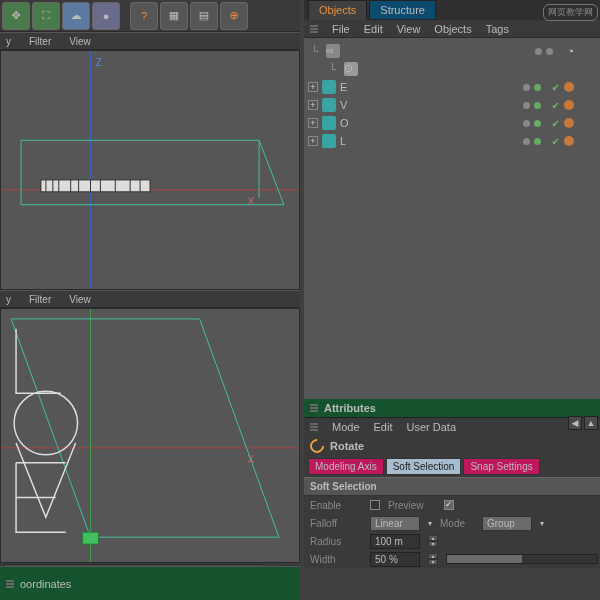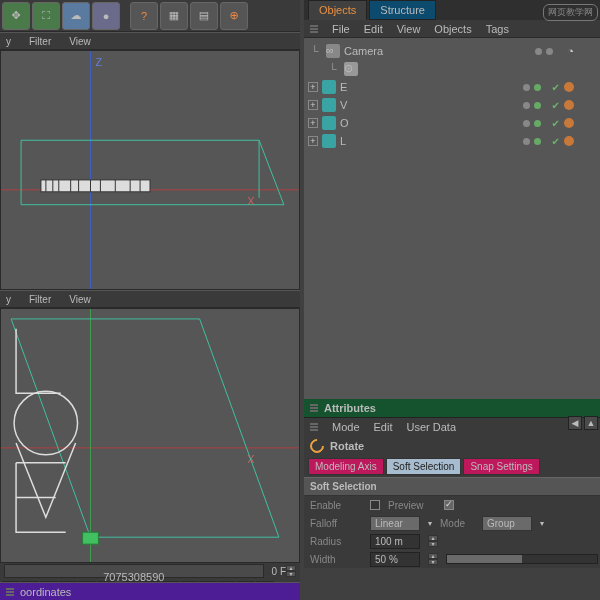--- a/index.html
+++ b/index.html
@@ -73,21 +73,21 @@
 .attr-slider .fill { position: absolute; left: 0; top: 0; height: 100%; background: #6a6a6a; }
 .spinner { width: 10px; display: flex; flex-direction: column; }
 .spinner span { height: 6px; background: #555; border: 1px solid #333; font-size: 6px; text-align: center; line-height: 4px; }
 
 
 .watermark { position: absolute; top: 4px; right: 6px; font-size: 9px; color: #888; border: 1px solid #777; padding: 1px 4px; border-radius: 6px; }
 
 .nav-arrows { position: absolute; right: 6px; top: 416px; display: flex; gap: 2px; }
 .nav-arrows span { width: 14px; height: 14px; background: #4a4a4a; border: 1px solid #222; text-align: center; line-height: 12px; font-size: 9px; }
 
-.coord-bar { position: absolute; bottom: 0; left: 0; height: 18px; background: #4c1d95; padding: 2px 6px; width: 300px; border-top: 1px solid #555; display: flex; align-items: center; gap: 6px; }
+.coord-bar { position: absolute; bottom: 0; left: 0; height: 34px; background: #14532d; padding: 2px 6px; width: 300px; border-top: 1px solid #555; display: flex; align-items: center; gap: 6px; }
 
 
 svg.vp-svg { position: absolute; top: 0; left: 0; width: 100%; height: 100%; }
 </style>
 </head>
 <body>
 
 <div class="left-panel">
   <div class="toolbar">
     <div class="tool-icon" style="background:#4a7a4a">✥</div>
@@ -212,21 +212,20 @@
     <span>Edit</span>
     <span>View</span>
     <span>Objects</span>
     <span>Tags</span>
   </div>
 
   <div class="object-tree">
     <div class="tree-row">
       <span class="tree-indent">└</span>
       <span class="tree-icon camera">∞</span>
-      <span class="tree-label">Camera</span>
       <span class="tree-tags"><span class="dot gr"></span><span class="dot gr"></span>&nbsp;&nbsp;<span style="color:#ccc">◔</span></span>
     </div>
     <div class="tree-row">
       <span class="tree-indent"></span>
         <span class="tree-indent">└</span>
       <span class="tree-icon target">⊙</span>
     </div>
     <div class="tree-row">
       <span class="plus-box">+</span>
       <span class="tree-icon text"></span>

